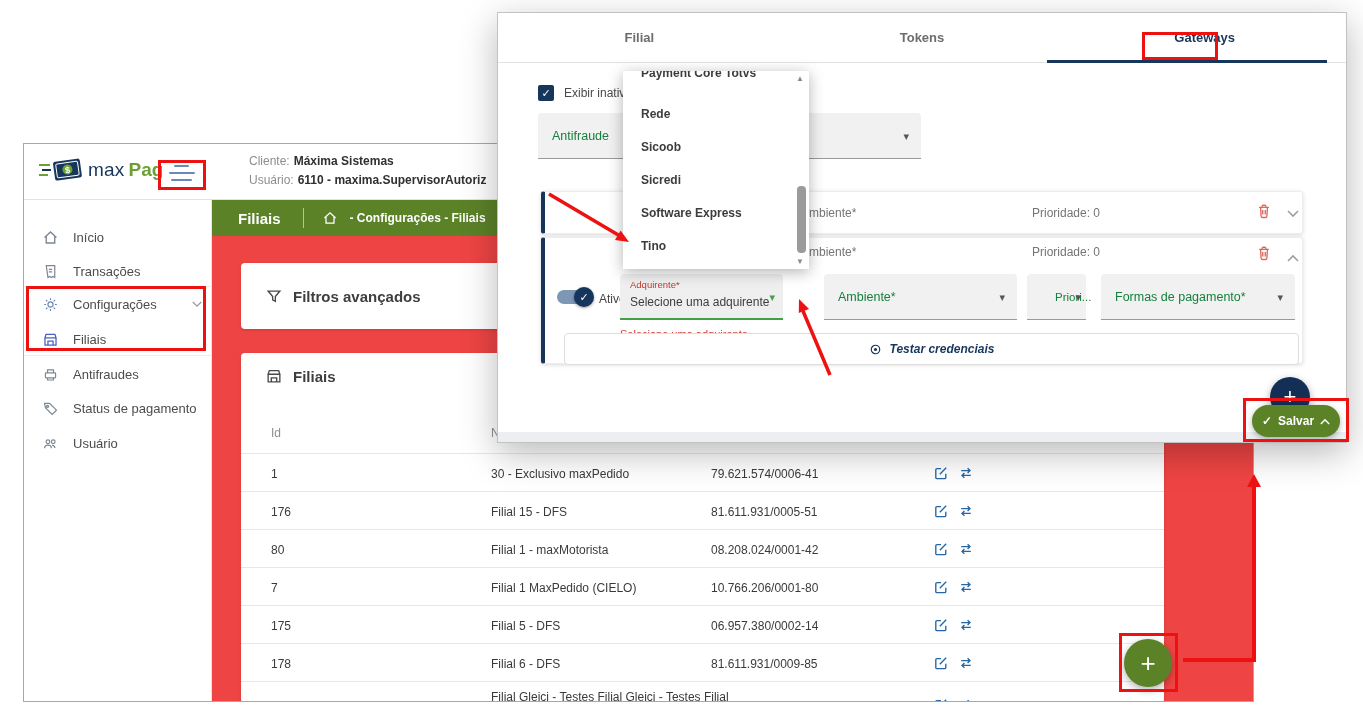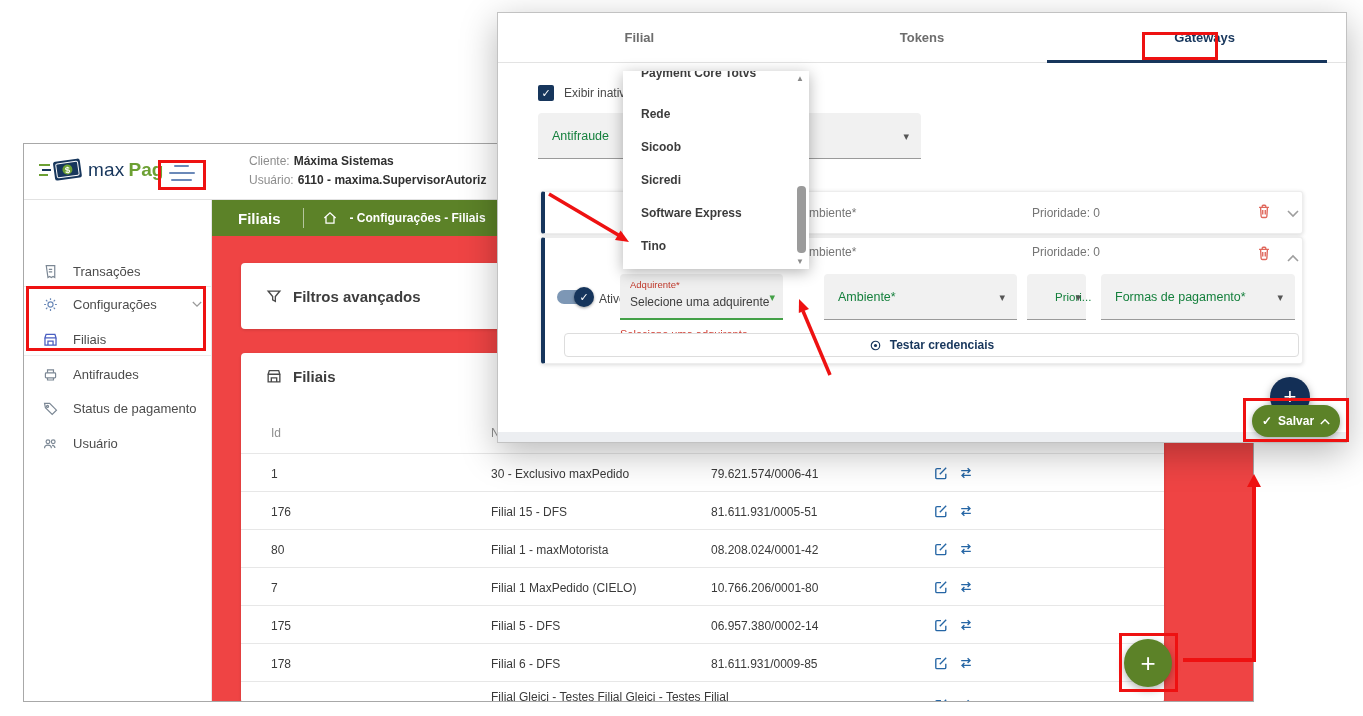--- a/index.html
+++ b/index.html
@@ -79,21 +79,21 @@
   .adq { position:absolute; left:75px; top:36px; width:163px; height:46px; background:#efefef; border-bottom:2px solid #43a047; border-radius:4px 4px 0 0; cursor:pointer; }
   .adq-label { position:absolute; left:10px; top:5px; font-size:9.5px; color:#c0392b; }
   .adq-val { position:absolute; left:10px; top:21px; font-size:12px; color:#3d3d3d; }
   .adq-arrow { position:absolute; right:8px; top:17px; font-size:11px; color:#43a047; }
   .adq-error { position:absolute; left:75px; top:90px; font-size:11px; color:#cf3b30; }
   .sel-amb { position:absolute; left:279px; top:36px; width:193px; height:46px; }
   .sel-pri { position:absolute; left:482px; top:36px; width:59px; height:46px; }
   .sel-pri .sel-lbl { left:8px; font-size:11.5px;margin-left:20px; }
   .sel-pri .sel-arrow { right:5px; }
   .sel-formas { position:absolute; left:556px; top:36px; width:194px; height:46px; }
-  .test-btn { position:absolute; left:19px; top:95px; width:735px; height:24px; background:#fff; border:1px solid #ddd; border-radius:4px; display:flex; align-items:center; justify-content:center; gap:8px; font-size:12px; font-weight:bold; color:#17365c; cursor:pointer; }
+  .test-btn { position:absolute; left:19px; top:95px; width:735px; height:32px; background:#fff; border:1px solid #ddd; border-radius:4px; display:flex; align-items:center; justify-content:center; gap:8px; font-size:12px; font-weight:bold; color:#17365c; cursor:pointer;font-style:italic; }
   .mfooter { position:absolute; left:0; bottom:0; width:100%; height:10px; background:#eceef1; }
   .fab-navy { position:absolute; left:772px; top:364px; width:40px; height:40px; border-radius:50%; border:none; background:#132f56; color:#fff; font-size:22px; line-height:38px; text-align:center; box-shadow:0 3px 8px rgba(0,0,0,.35); z-index:15; cursor:pointer; }
   .salvar { position:absolute; left:754px; top:392px; width:88px; height:32px; border:none; border-radius:16px; background:#5c8228; color:#fff; font-size:12px; font-weight:bold; display:flex; align-items:center; justify-content:center; gap:6px; box-shadow:0 2px 6px rgba(0,0,0,.3); z-index:16; cursor:pointer; }
 
   .dropdown { position:absolute; left:125px; top:58px; width:186px; height:198px; background:#fff; box-shadow:0 3px 14px rgba(0,0,0,.3); z-index:30; overflow:hidden; }
   .dd-opt { position:absolute; left:18px; font-size:12px; font-weight:bold; color:#3c3c3c; white-space:nowrap; cursor:pointer; }
   .dd-up { position:absolute; right:5px; top:3px; font-size:8px; color:#8a8a8a; cursor:pointer; }
   .dd-down { position:absolute; right:5px; bottom:3px; font-size:8px; color:#8a8a8a; cursor:pointer; }
   .dd-thumb { position:absolute; right:3px; top:115px; width:9px; height:67px; background:#9b9b9b; border-radius:4px; cursor:pointer; }
 
@@ -127,20 +127,26 @@
         <span class="hb2"></span>
         <span class="hb3"></span>
     </div>
     <div class="client-info">
       <div><span class="ci-lbl">Cliente:</span><span class="ci-val">Máxima Sistemas</span></div>
       <div><span class="ci-lbl">Usuário:</span><span class="ci-val">6110 - maxima.SupervisorAutoriz</span></div>
     </div>
   </div>
 
   <aside class="sidebar">
+    <div class="side-item" style="top:22px">
+      <svg width="17" height="17" viewBox="0 0 20 20" fill="none" stroke="#7b8794" stroke-width="1.6">
+          <path d="M3 10 L10 3.5 17 10 M5 8.5 V16.5 h10 V8.5"></path>
+        </svg>
+      <span>Início</span>
+    </div>
     <div class="side-item" style="top:56px">
       <svg width="17" height="17" viewBox="0 0 20 20" fill="none" stroke="#7b8794" stroke-width="1.4">
           <path d="M5 3 h10 v14 l-2-1.2-2 1.2-2-1.2-2 1.2z"></path>
           <path d="M8 7.5 h4 M8 10.5 h4"></path>
         </svg>
       <span>Transações</span>
     </div>
     <div class="side-div" style="top:86px"></div>
     <div class="side-item" style="top:89px">
       <svg width="17" height="17" viewBox="0 0 20 20" fill="none" stroke="#6b89b8" stroke-width="1.4">

